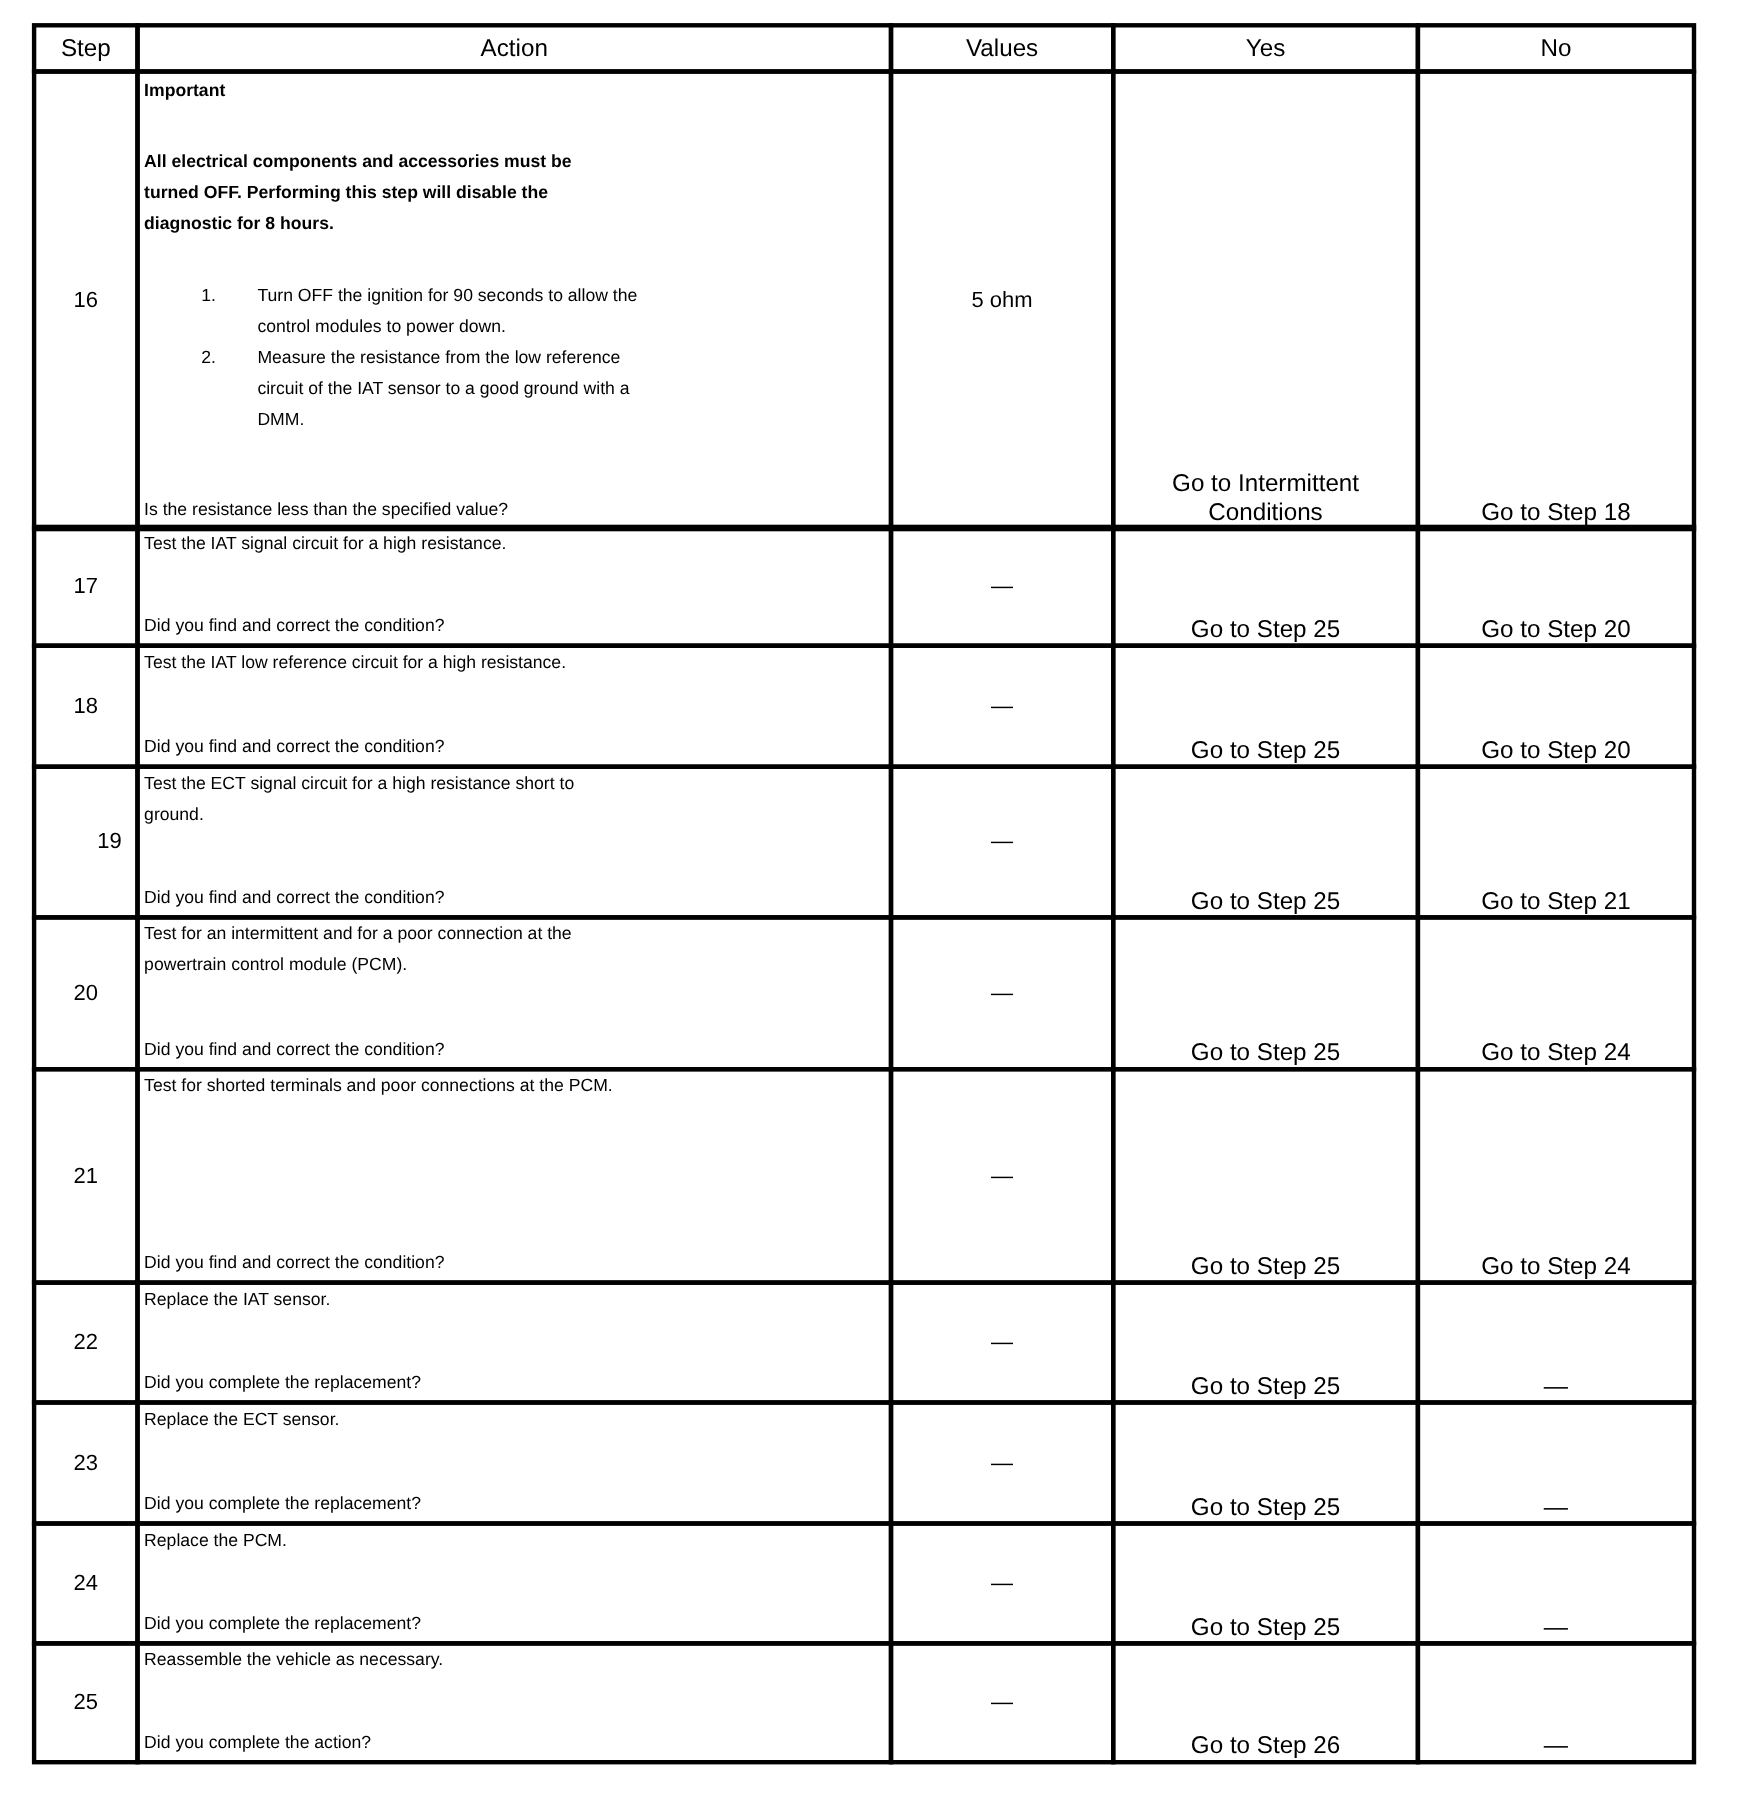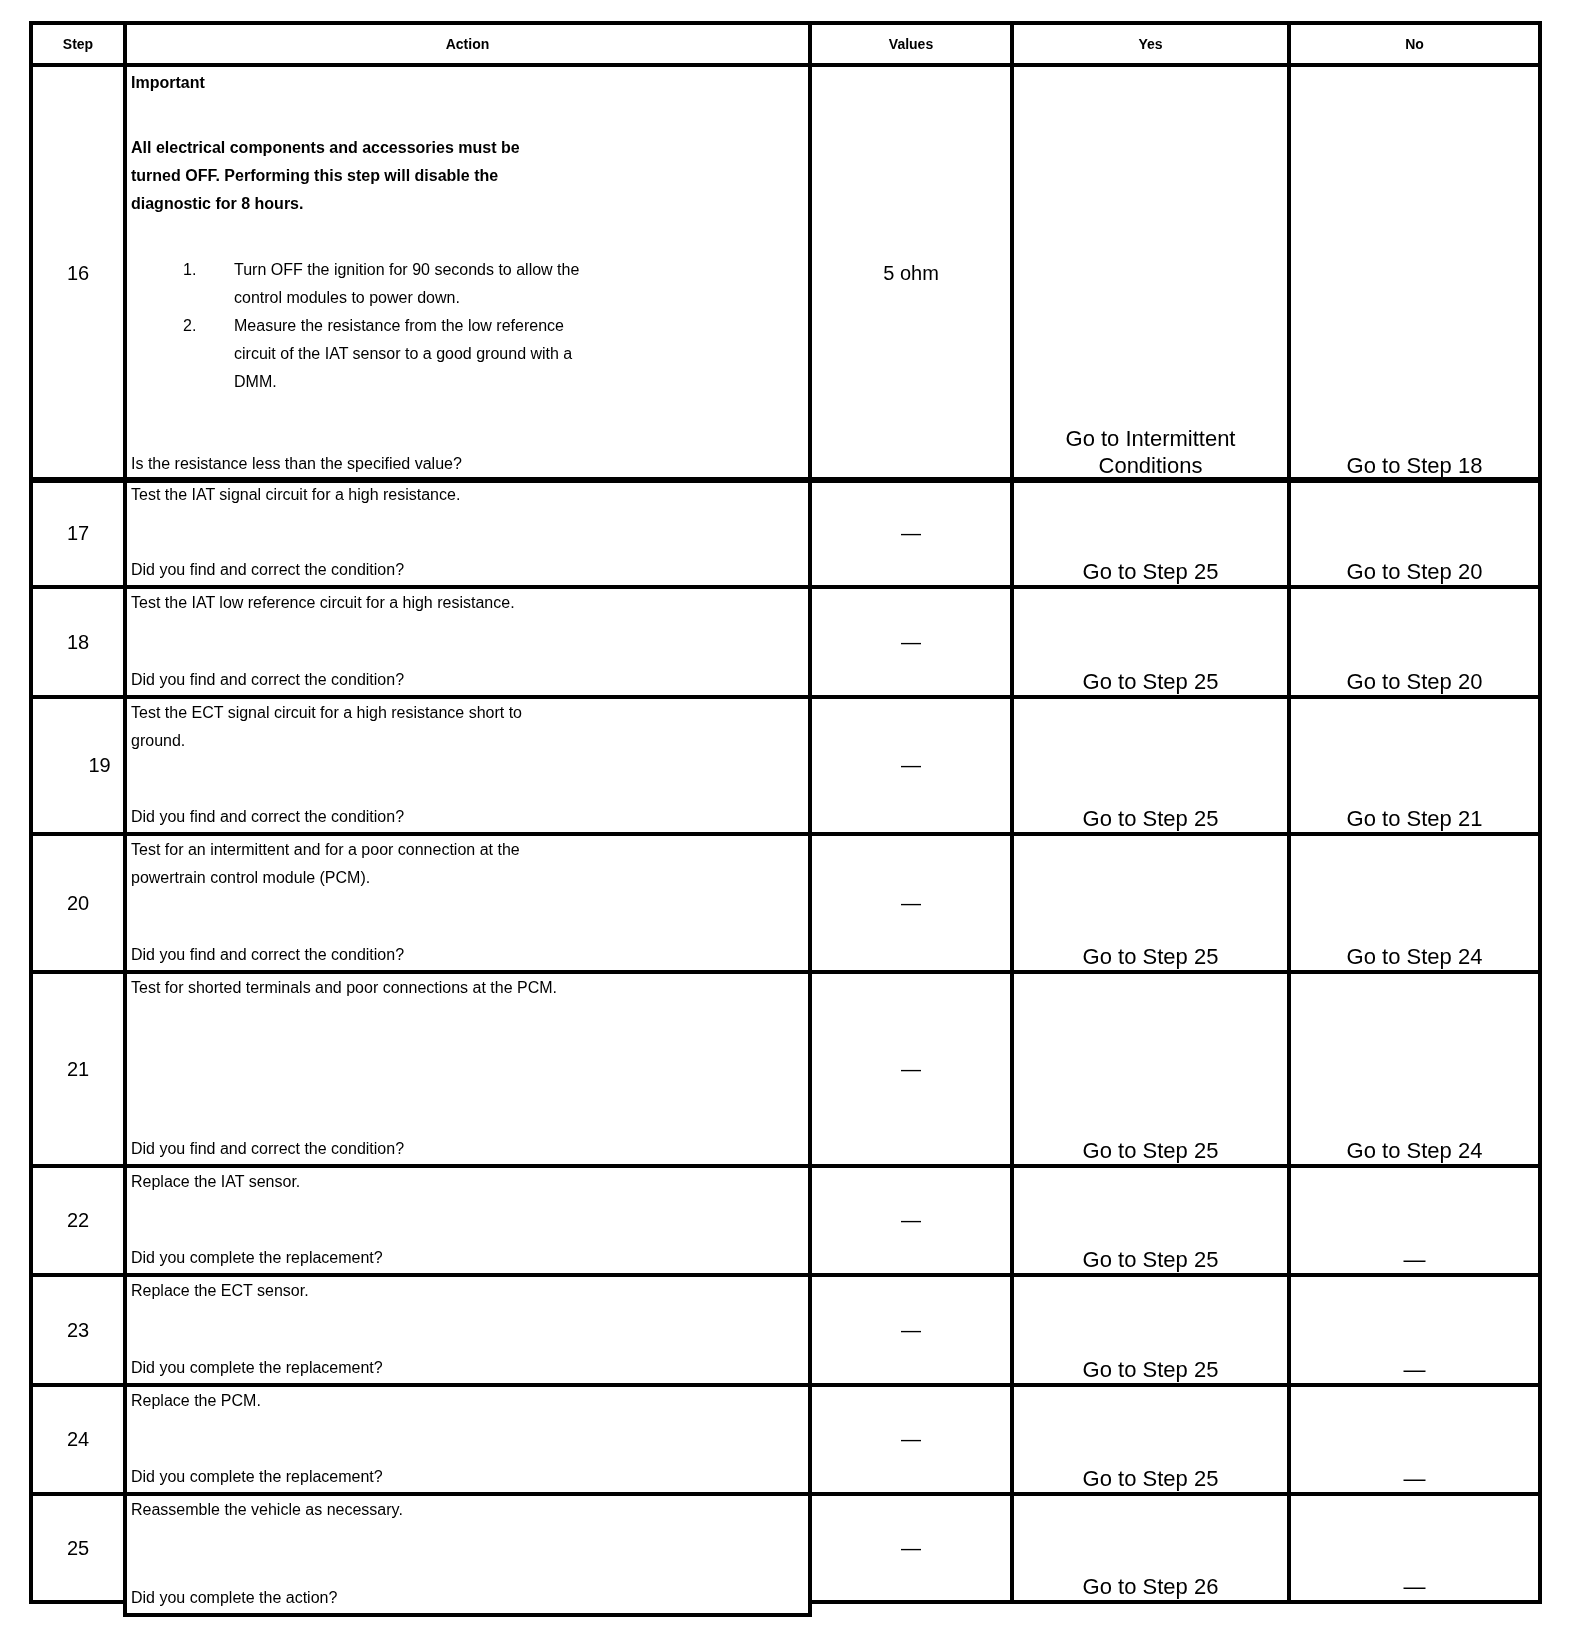--- a/index.html
+++ b/index.html
@@ -1,20 +1,20 @@
 <!DOCTYPE html>
 <html><head>
 <meta charset="utf-8">
 <style>
   html, body { margin: 0; padding: 0; background: #ffffff; }
   body { width: 1584px; height: 1634px; position: relative; overflow: hidden;
          font-family: "Liberation Sans", sans-serif; color: #000; }
   .tbl { position: absolute; left: 29px; top: 21px; width: 1513px; height: 1581px; }
   .cell { position: absolute; box-sizing: border-box; border: 4px solid #000; margin: 0; }
-  .hdr { font-weight: bold; font-size: 14px; display: flex; align-items: center; justify-content: center; }
+  .hdr { font-weight: normal; font-size: 22px; display: flex; align-items: center; justify-content: center; }
   .center { display: flex; align-items: center; justify-content: center; font-size: 20px; }
   .bottom { display: flex; flex-direction: column; justify-content: flex-end; align-items: center;
             font-size: 22px; line-height: 27px; text-align: center; padding-bottom: 0px; }
   .action { font-size: 16px; line-height: 28px; padding: 0 0 0 4px; }
   .action .top { position: absolute; left: 4px; top: 0px; right: 4px; }
   .action .q { position: absolute; left: 4px; bottom: 1px; }
   .bold { font-weight: bold; }
   .li { position: relative; padding-left: 103px; }
   .li .num { position: absolute; left: 52px; }
 </style>
@@ -199,21 +199,21 @@
     <div class="cell bottom" style="left: 981px; top: 1362px; width: 281px; height: 113px;">
       <div>Go to Step 25</div>
     </div>
     <div class="cell bottom" style="left: 1258px; top: 1362px; width: 255px; height: 113px;">
       <div>—</div>
     </div>
   </div>
 
   <div>
     <div class="cell center" style="left: 0px; top: 1471px; width: 98px; height: 112px;">25</div>
-    <div class="cell action" style="left: 94px; top: 1471px; width: 689px; height: 125px; text-decoration: underline;">
+    <div class="cell action" style="left: 94px; top: 1471px; width: 689px; height: 112px; text-decoration: underline;">
       <div class="top">
             <div>Reassemble the vehicle as necessary.</div>
           </div>
       <div class="q">Did you complete the action?</div>
     </div>
     <div class="cell center" style="left: 779px; top: 1471px; width: 206px; height: 112px;">—</div>
     <div class="cell bottom" style="left: 981px; top: 1471px; width: 281px; height: 112px;">
       <div>Go to Step 26</div>
     </div>
     <div class="cell bottom" style="left: 1258px; top: 1471px; width: 255px; height: 112px;">

